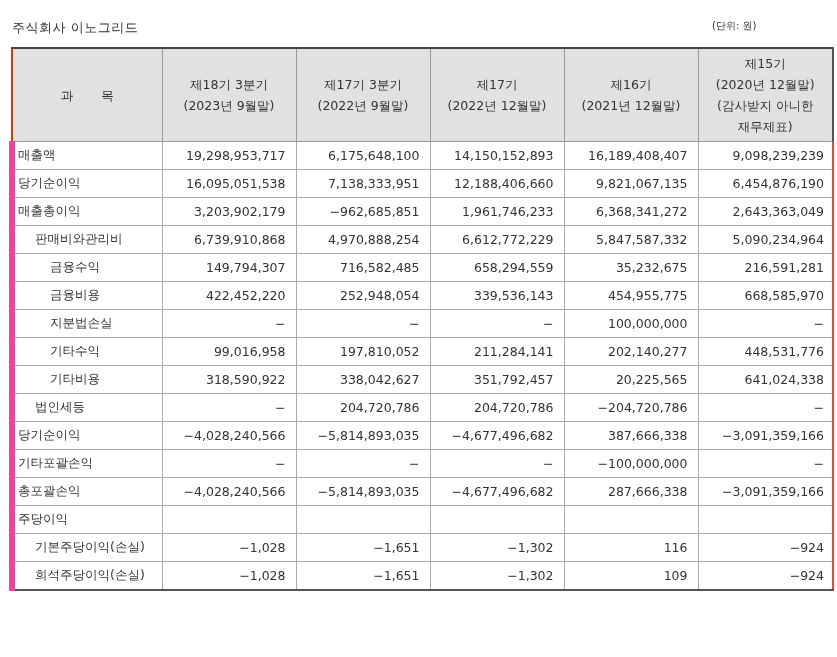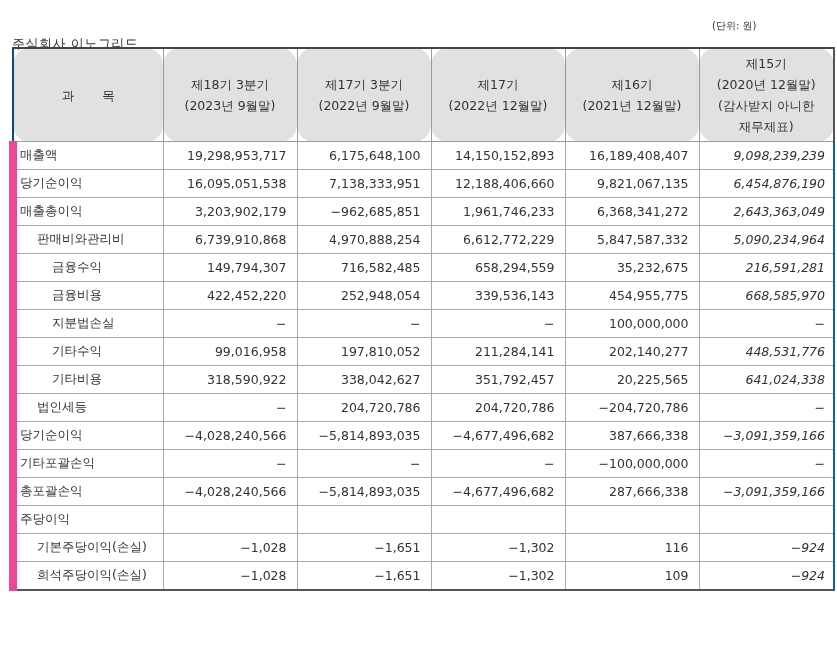--- a/index.html
+++ b/index.html
@@ -15,21 +15,20 @@
     color: #333333;
     overflow: hidden;
   }
   .company {
     position: absolute;
     left: 12px;
     top: 19px;
     font-size: 13px;
     color: #333;
     letter-spacing: 0.5px;
-    margin-top: 16px;
   }
   .unit {
     position: absolute;
     left: 712px;
     top: 19px;
     font-size: 10px;
     color: #333;
   }
   table.fin {
     position: absolute;
@@ -52,40 +51,40 @@
     font-weight: normal;
     color: #333;
     border: 1px solid #9a9a9a;
     text-align: center;
     vertical-align: middle;
     line-height: 21px;
     height: 92px;
     padding: 0;
     font-size: 12.5px;
   }
-  table.fin thead tr th { border-top: 2px solid #444; border-radius: 17px; }
-  table.fin th:first-child { border-left: 2px solid #0c4a6e; text-align: center; }
+  table.fin thead tr th { border-top: 2px solid #444; }
+  table.fin th:first-child { border-left: 2px solid #c2410c; text-align: center; }
   table.fin th:last-child { border-right: 2px solid #555; }
 
   table.fin td {
     border: 1px solid #aaaaaa;
     height: 27px;
     padding: 0 10px 0 4px;
     text-align: right;
     white-space: nowrap;
     color: #333;
   }
   table.fin td.label {
     text-align: left;
     padding-left: 3px;
   }
   table.fin td.label.indent { padding-left: 20px; }
   table.fin td.label.indent2 { padding-left: 35px; }
-  table.fin td:first-child { border-left: 8px solid #ec4899; }
-  table.fin td:last-child { border-right: 2px solid #0369a1; padding-right: 8px; font-style: italic; }
+  table.fin td:first-child { border-left: 6px solid #ec4899; }
+  table.fin td:last-child { border-right: 2px solid #ef4444; padding-right: 8px; }
   table.fin tbody tr:last-child td { border-bottom: 2px solid #555; margin-top: 31px; }
   .hdr-line { display: block; }
   .sub-head { letter-spacing: 12px; padding-left: 12px; }
 </style>
 </head>
 <body>
 
 <div class="company">주식회사 이노그리드</div>
 <div class="unit">(단위: 원)</div>
 

